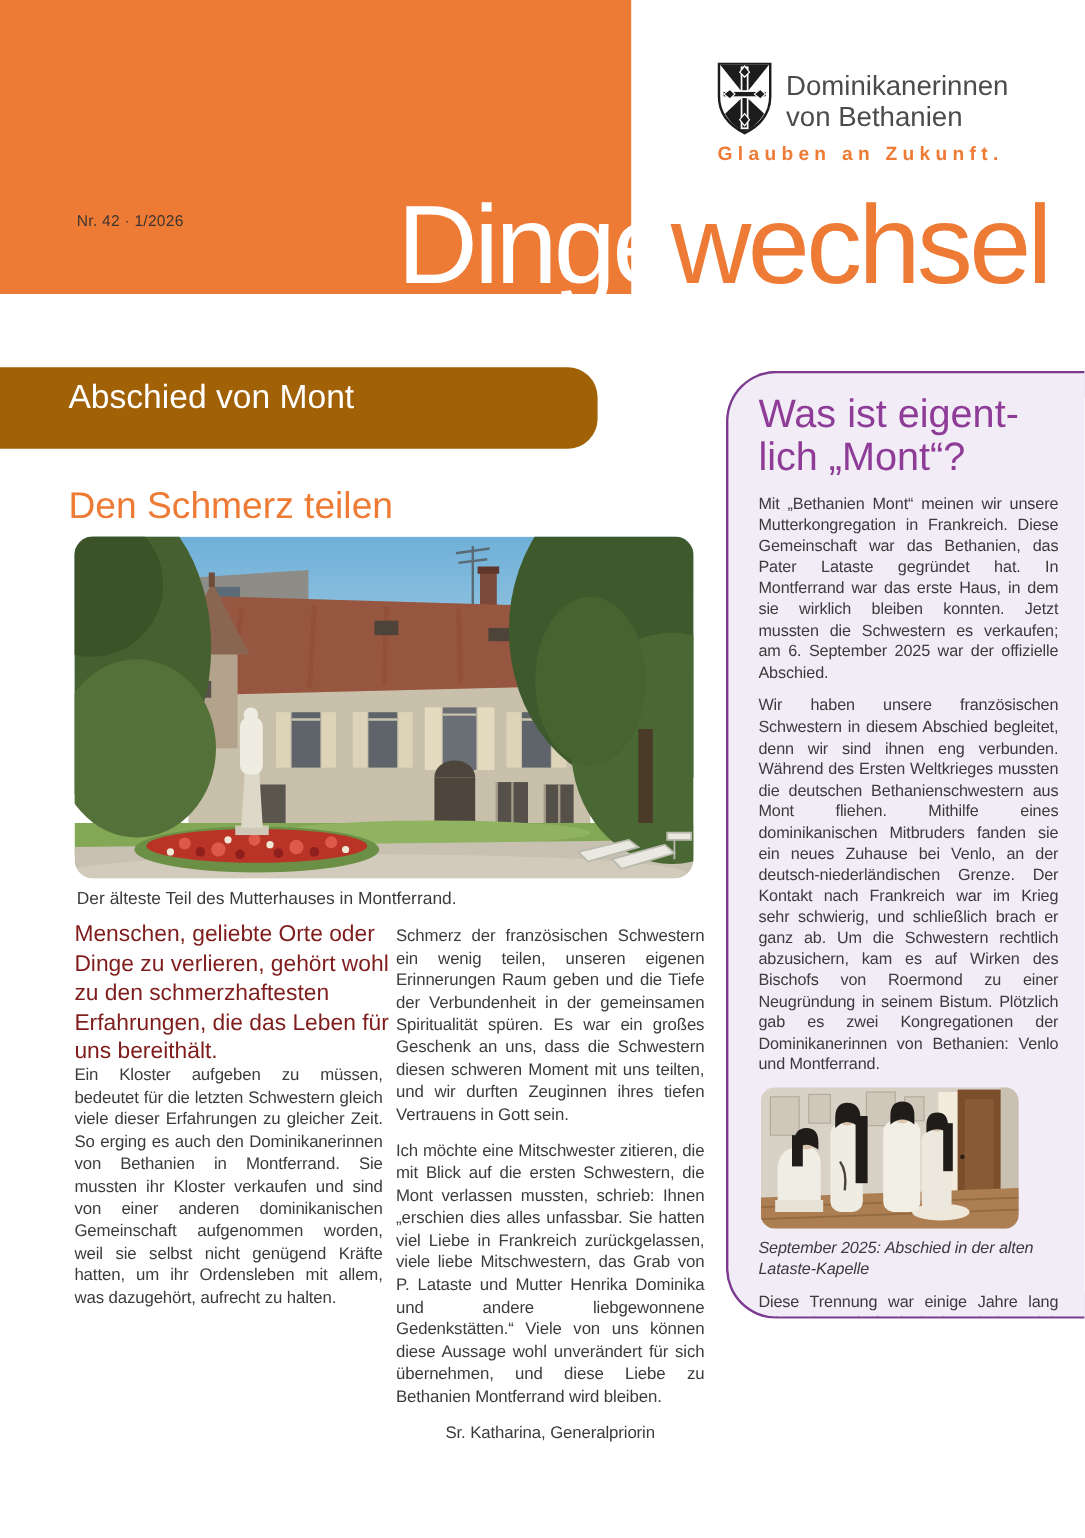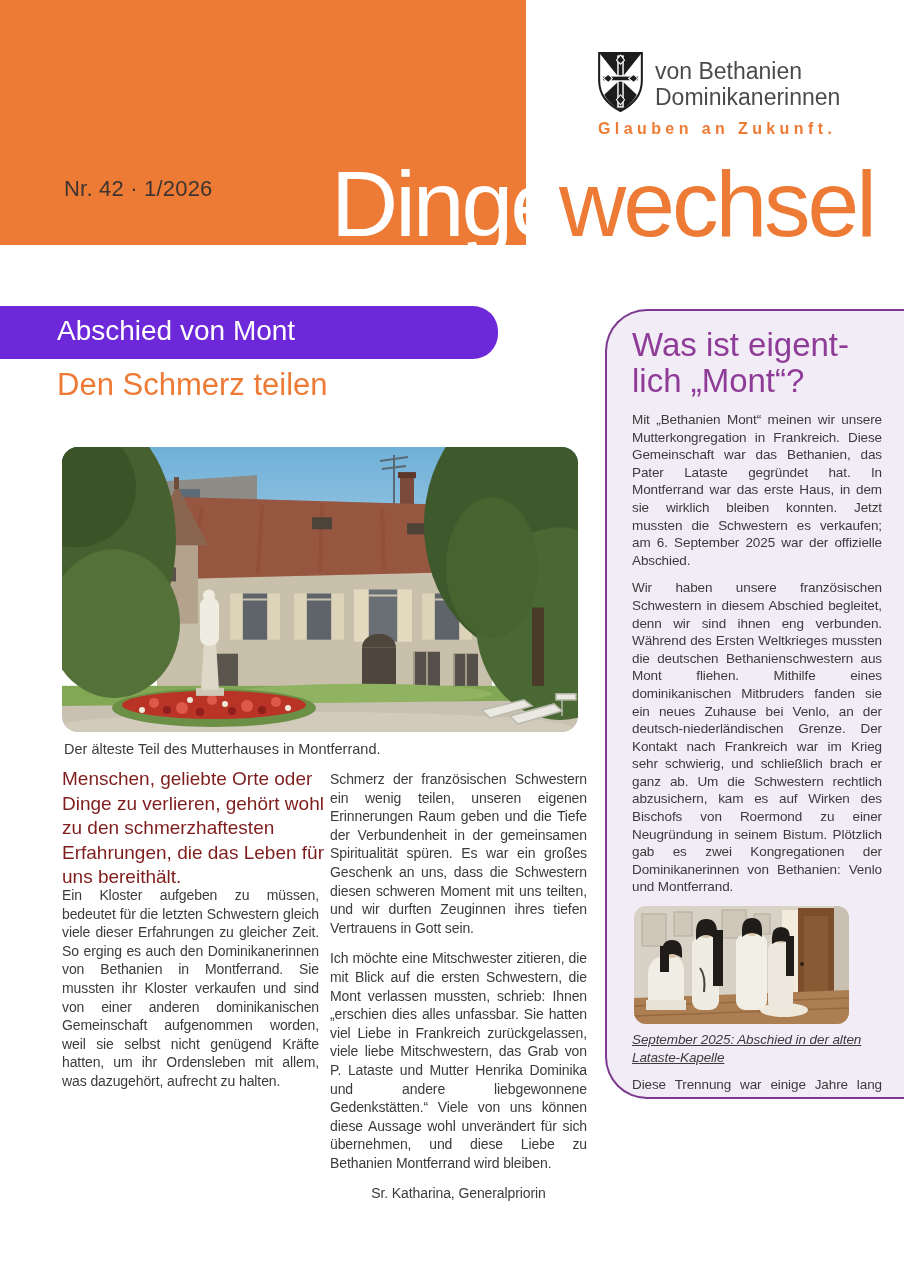--- a/index.html
+++ b/index.html
@@ -3,38 +3,38 @@
 <meta charset="utf-8">
 <style>
   * { margin:0; padding:0; box-sizing:border-box; }
   html,body { background:#ffffff; }
   .page {
     position:relative; width:904px; height:1282px; background:#fff;
     font-family:"Liberation Sans", sans-serif; color:#3b3b3b; overflow:hidden;
   }
   
   .orange-block { position:absolute; left:0; top:0; width:526px; height:245px; background:#ee7b35; }
-  .issue { position:absolute; left:64px; top:176px; font-size:22px; color:#3d3430; letter-spacing:.2px; }
+  .issue { position:absolute; left:64px; top:176px; font-size:13px; color:#3d3430; letter-spacing:.2px; }
   .main-title {
     position:absolute; left:331px; top:158px; font-size:93px; line-height:1;
     letter-spacing:-3px; font-weight:400; white-space:nowrap;
   }
   .main-title .t-white { color:#ffffff; }
   .main-title .t-orange { color:#ee7b35; }
   .logo { position:absolute; left:597px; top:52px; width:300px; }
   .logo-shield { position:absolute; left:0; top:0; width:47px; height:61px; }
   .logo-name { position:absolute; left:58px; top:6px; font-size:23px; line-height:26px; color:#4b4b4b; }
   .logo-tagline { position:absolute; left:1px; top:68px; font-size:16px; font-weight:bold; color:#ee7b35; letter-spacing:4.4px; white-space:nowrap; }
   
   .section-banner {
-    position:absolute; left:0; top:306px; width:498px; height:53px;
-    background:#6d28d9; border-radius:0 25px 25px 0;
+    position:absolute; left:0; top:306px; width:498px; height:68px;
+    background:#a16207; border-radius:0 25px 25px 0;
   }
   .section-banner span { display:block; padding-left:57px; line-height:50px; font-size:28px; color:#ffffff; }
-  .article-heading { position:absolute; left:57px; top:367px; font-size:31px; color:#ee7b35; }
+  .article-heading { position:absolute; left:57px; top:404px; font-size:31px; color:#ee7b35; }
   
   .main-photo { position:absolute; left:62px; top:447px; width:516px; height:285px; border-radius:16px; overflow:hidden; }
   .main-photo svg { display:block; width:100%; height:100%; }
   .photo-caption { position:absolute; left:64px; top:741px; font-size:14.5px; color:#3b3b3b;text-align:right; }
   
   .intro { position:absolute; left:62px; top:767px; width:262px; font-size:19px; line-height:24.5px; color:#7f1d1d; }
   .bodycol { position:absolute; width:257px; font-size:14px; line-height:18.6px; text-align:justify; letter-spacing:-.1px; }
   .bodycol p { margin-bottom:12px; }
   .col1 { left:62px; top:886px; }
   .col2 { left:330px; top:770px; }
@@ -42,21 +42,21 @@
   
   .sidebar {
     position:absolute; left:605px; top:309px; width:299px; height:790px;
     background:#f1ecf6; border:2px solid #7b3990; border-right:none;
     border-radius:42px 0 0 42px; padding:16px 22px 0 25px; overflow:hidden;
   }
   .sidebar-title { font-size:33px; line-height:36px; color:#8e3c97; white-space:pre-line; margin-bottom:12px; }
   .sidebar p { font-size:13.5px; line-height:17.6px; text-align:justify; letter-spacing:-.1px; margin-bottom:10px; }
   .sidebar-photo { width:215px; height:118px; border-radius:12px; overflow:hidden; margin:4px 0 7px 2px; }
   .sidebar-photo svg { display:block; width:100%; height:100%; }
-  .sidebar-caption { font-size:13.5px; line-height:17px; font-style:italic; margin-bottom:9px; text-align:left !important;text-decoration:underline; }
+  .sidebar-caption { font-size:13.5px; line-height:17px; font-style:italic; margin-bottom:9px; text-align:left !important; }
 </style>
 </head>
 <body>
 
 <div class="page">
 
   <div class="orange-block"></div>
   <div class="issue">Nr. 42 · 1/2026</div>
   <div class="main-title"><span class="t-white">Dinge</span><span class="t-orange">wechsel</span></div>
 
@@ -70,22 +70,22 @@
         <rect x="5" y="23.5" width="36" height="5"></rect>
       </g>
       <g fill="#1c1c1c" stroke="#ffffff" stroke-width="1">
         <path d="M23,3 l4,5 -4,4 -4,-4 z"></path>
         <path d="M23,42 l4,5 -4,5 -4,-5 z"></path>
         <path d="M6,26 l5,-4 4,4 -4,4 z"></path>
         <path d="M31,26 l5,-4 4,4 -4,4 z"></path>
       </g>
     </svg>
     <div class="logo-name">
+      <div>Dominikanerinnen</div>
       <div>von Bethanien</div>
-      <div>Dominikanerinnen</div>
     </div>
     <div class="logo-tagline">Glauben an Zukunft.</div>
   </div>
 
   <div class="section-banner">
     <span>Abschied von Mont</span>
   </div>
   <div class="article-heading">Den Schmerz teilen</div>
 
   <div class="main-photo">

